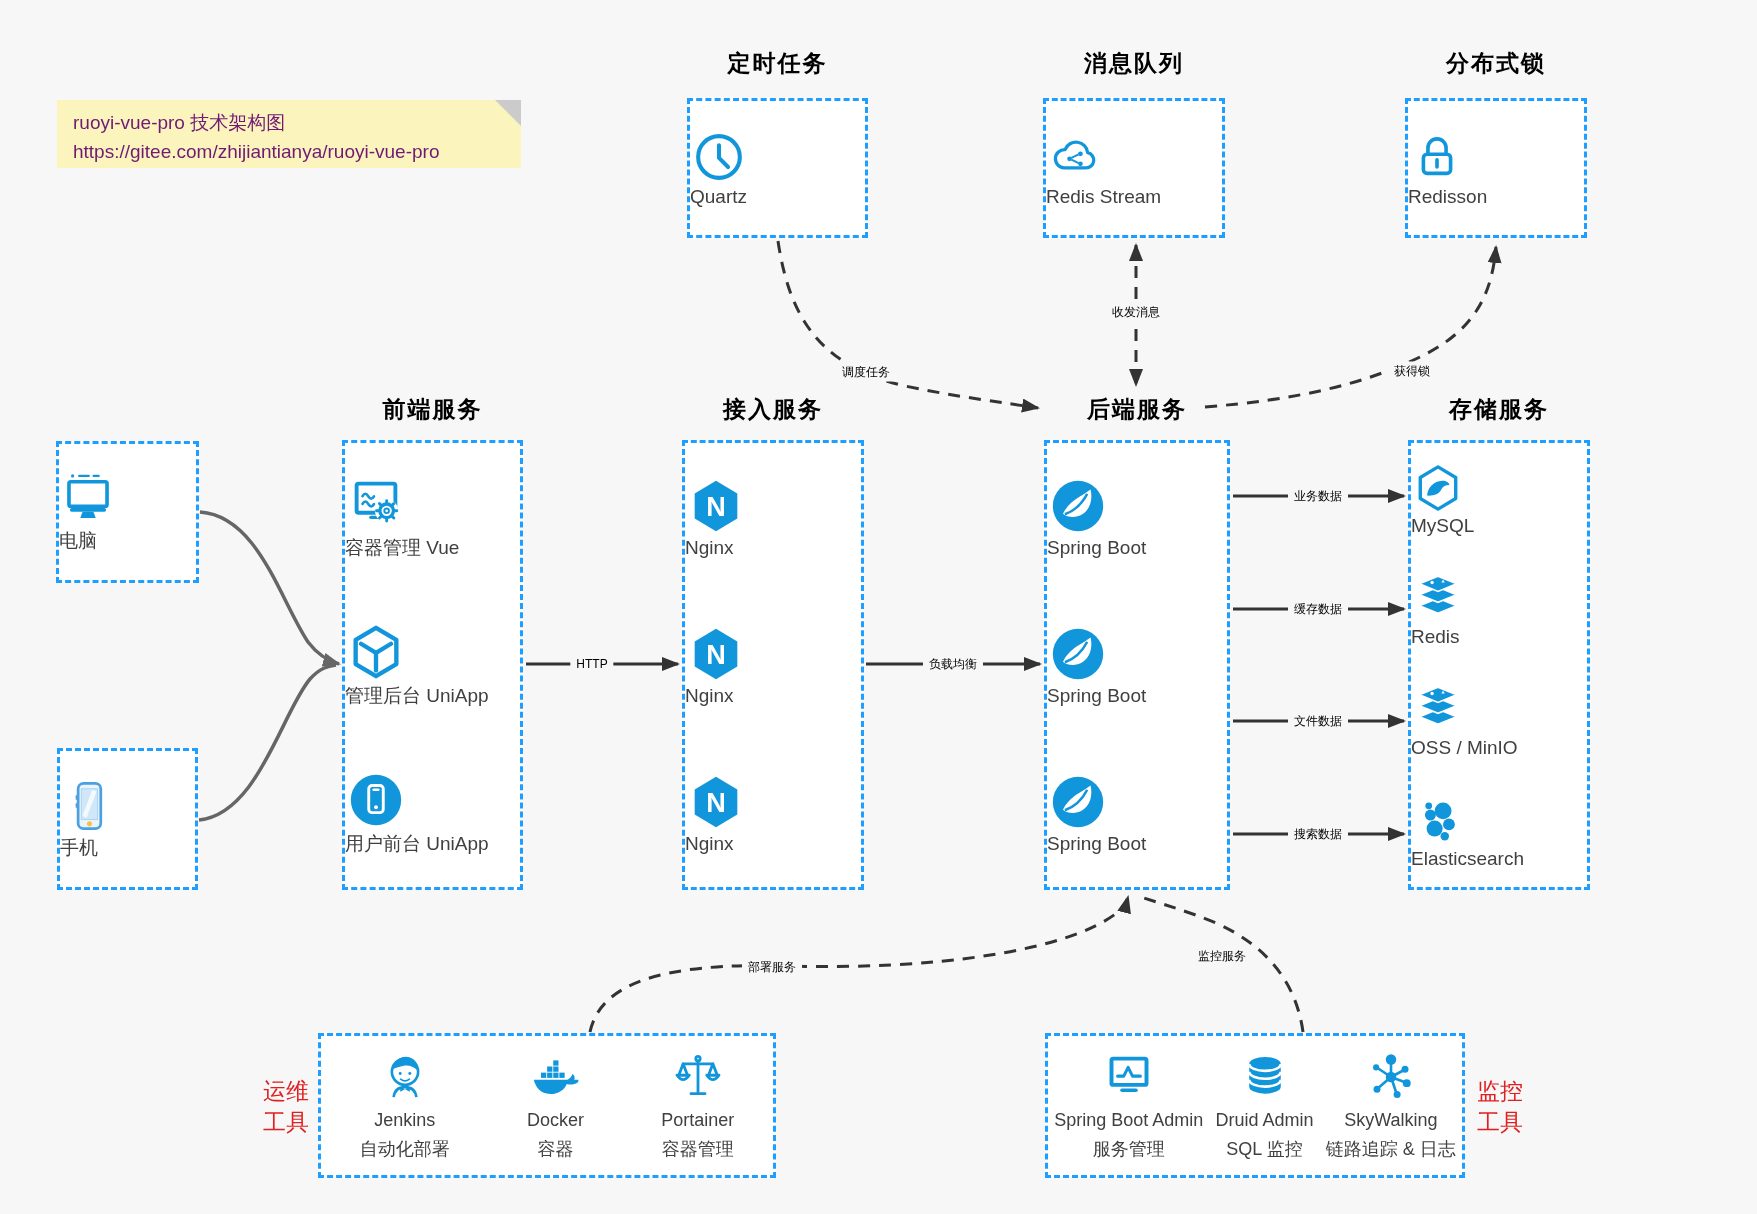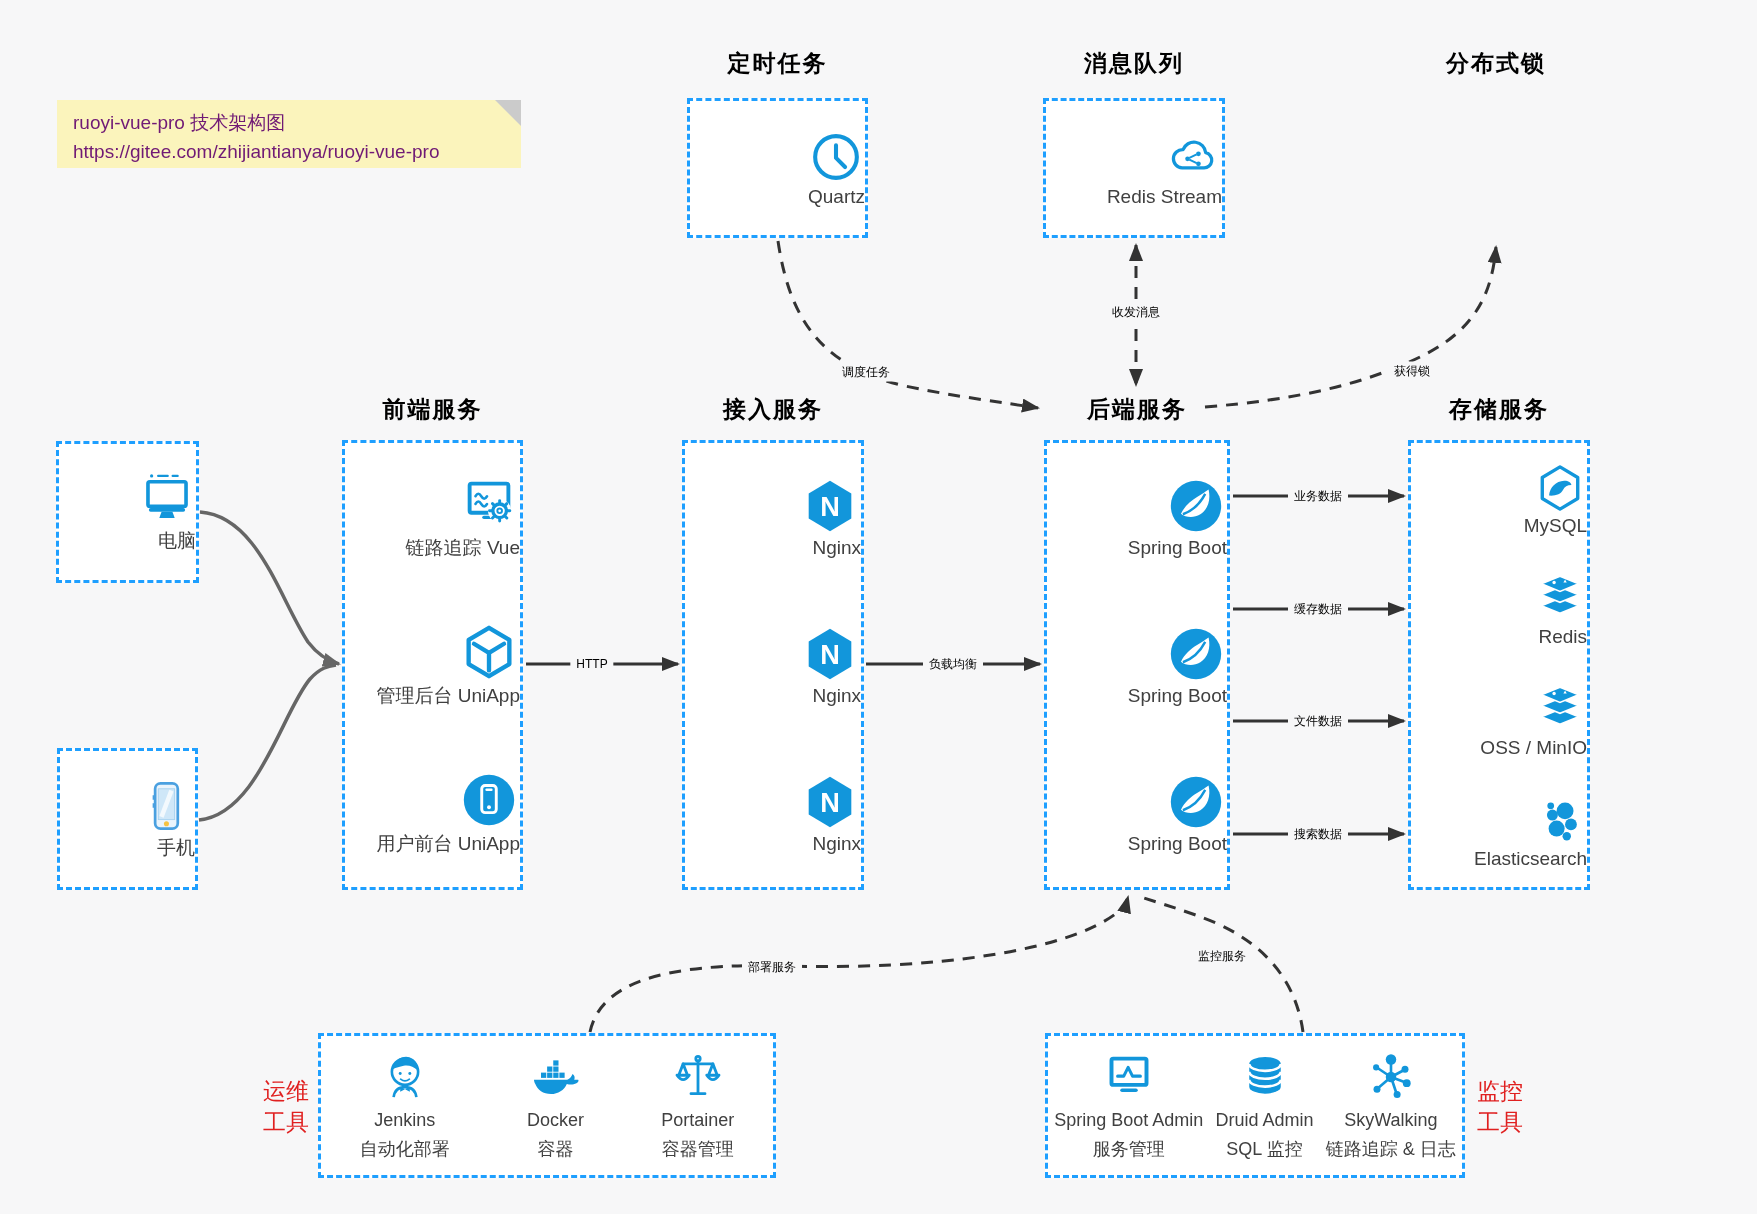--- a/index.html
+++ b/index.html
@@ -7,21 +7,21 @@
   .canvas{position:relative;width:1757px;height:1214px;background:#f7f7f8;
           font-family:"Liberation Sans","DejaVu Sans",sans-serif;overflow:hidden;}
   
   .note{position:absolute;left:57px;top:100px;width:464px;height:68px;background:#fbf4bc;
         color:#701a75;font-size:19px;line-height:1.55;padding:8px 0 0 16px;box-sizing:border-box;z-index:2;}
   .note .fold{position:absolute;right:0;top:0;width:26px;height:26px;background:#cbcbcb;
         -webkit-clip-path:polygon(0 0,100% 0,100% 100%);clip-path:polygon(0 0,100% 0,100% 100%);}
   
   .dbox{position:absolute;border:3px dashed #1e9fff;background:#ffffff;box-sizing:border-box;z-index:2;}
   .col{display:flex;flex-direction:column;}
-  .cell{flex:1;display:flex;flex-direction:column;align-items:flex-end;justify-content:center;gap:0;}
+  .cell{flex:1;display:flex;flex-direction:column;align-items:flex-start;justify-content:center;gap:0;}
   .hrow{display:flex;flex-direction:row;align-items:center;justify-content:space-around;height:100%;}
   .hcell{display:flex;flex-direction:column;align-items:center;justify-content:center;gap:2px;}
   .ilabel{font-size:19px;color:#404040;white-space:nowrap;}
   .ilabel2{font-size:18px;color:#404040;white-space:nowrap;line-height:1.45;text-align:center;}
   
   .gtitle{position:absolute;color:#000000;font-size:23px;font-weight:bold;text-align:center;
           letter-spacing:2px;z-index:4;white-space:nowrap;}
   .gtitle-side{position:absolute;color:#e02020;font-size:23px;font-weight:normal;text-align:center;
           line-height:31px;z-index:4;}
   
@@ -101,20 +101,30 @@
         <path d="M20 44 h24 a8.5 8.5 0 0 0 2 -16.8 a13 13 0 0 0 -25 -3.4 A10 10 0 0 0 20 44 Z" fill="none" stroke="#1296db" stroke-width="3.6" stroke-linejoin="round"></path>
         <circle cx="26" cy="34" r="2.6" fill="#1296db"></circle>
         <circle cx="38" cy="28.5" r="2.6" fill="#1296db"></circle>
         <circle cx="38" cy="39.5" r="2.6" fill="#1296db"></circle>
         <path d="M28 33 L36 29.2 M28 35 L36 38.8" stroke="#1296db" stroke-width="2.2"></path>
       </svg>
       <div class="ilabel">Redis Stream</div>
     </div>
   </div>
 
+  <div class="dbox col" style="left:1405px;top:98px;width:182px;height:140px">
+    <div class="cell">
+      <svg class="icon" viewBox="0 0 64 64" width="58" height="58">
+        <path d="M22 29 v-7 a10 10 0 0 1 20 0 v7" fill="none" stroke="#1296db" stroke-width="4"></path>
+        <rect x="17" y="29" width="30" height="21" rx="4" fill="none" stroke="#1296db" stroke-width="4"></rect>
+        <path d="M32 35 v8" stroke="#1296db" stroke-width="4" stroke-linecap="round"></path>
+      </svg>
+      <div class="ilabel">Redisson</div>
+    </div>
+  </div>
 
   <div class="dbox col" style="left:56px;top:441px;width:143px;height:142px">
     <div class="cell">
       <svg class="icon" viewBox="0 0 64 64" width="58" height="58">
         <circle cx="15" cy="6.5" r="1.8" fill="#1296db"></circle>
         <rect x="21" y="5.3" width="13" height="2.4" rx="1.2" fill="#1296db"></rect>
         <rect x="37" y="5.3" width="8" height="2.4" rx="1.2" fill="#1296db"></rect>
         <rect x="11" y="13" width="42" height="27" rx="2" fill="none" stroke="#1296db" stroke-width="4"></rect>
         <rect x="12" y="42" width="40" height="4" rx="2" fill="#1296db"></rect>
         <path d="M26 46 h12 l2.5 7 H23.5 Z" fill="#1296db"></path>
@@ -140,21 +150,21 @@
     <div class="cell">
       <svg class="icon" viewBox="0 0 64 64" width="62" height="62">
         <rect x="12" y="11" width="40" height="30" rx="2" fill="none" stroke="#1296db" stroke-width="4"></rect>
         <path d="M18 24 q3 -5 6 0 q3 5 6 0 M18 32 q3 -5 6 0 q3 5 6 0" fill="none" stroke="#1296db" stroke-width="2.6" stroke-linecap="round"></path>
         <rect x="25" y="44" width="14" height="3.5" rx="1.7" fill="#1296db"></rect>
         <circle cx="43" cy="39" r="12" fill="#ffffff"></circle>
         <circle cx="43" cy="39" r="7" fill="#ffffff" stroke="#1296db" stroke-width="3.4"></circle>
         <circle cx="43" cy="39" r="2.4" fill="none" stroke="#1296db" stroke-width="2"></circle>
         <path d="M50.5 39 H53.5 M48.3 44.3 L50.4 46.4 M43 46.5 V49.5 M37.7 44.3 L35.6 46.4 M35.5 39 H32.5 M37.7 33.7 L35.6 31.6 M43 31.5 V28.5 M48.3 33.7 L50.4 31.6" stroke="#1296db" stroke-width="3" stroke-linecap="round"></path>
       </svg>
-      <div class="ilabel">链路追踪 Vue</div>
+      <div class="ilabel">容器管理 Vue</div>
     </div>
     <div class="cell">
       <svg class="icon" viewBox="0 0 64 64" width="62" height="62">
         <path d="M32 7 L53 19.5 V44.5 L32 57 L11 44.5 V19.5 Z" fill="none" stroke="#1296db" stroke-width="4.5" stroke-linejoin="round"></path>
         <path d="M32 33 V51 M32 33 L16.5 23.5 M32 33 L47.5 23.5" fill="none" stroke="#1296db" stroke-width="4.5" stroke-linecap="round"></path>
       </svg>
       <div class="ilabel">管理后台 UniApp</div>
     </div>
     <div class="cell">
       <svg class="icon" viewBox="0 0 64 64" width="62" height="62">

